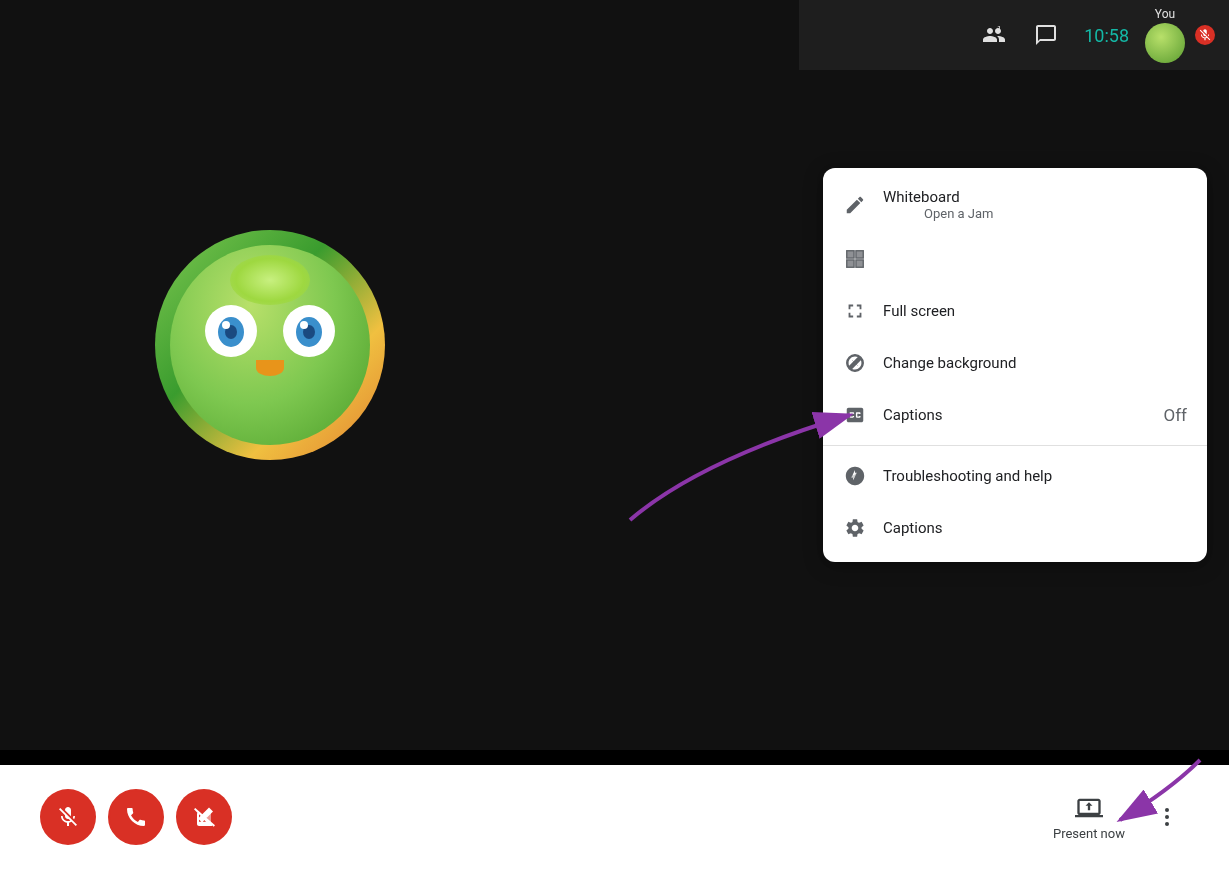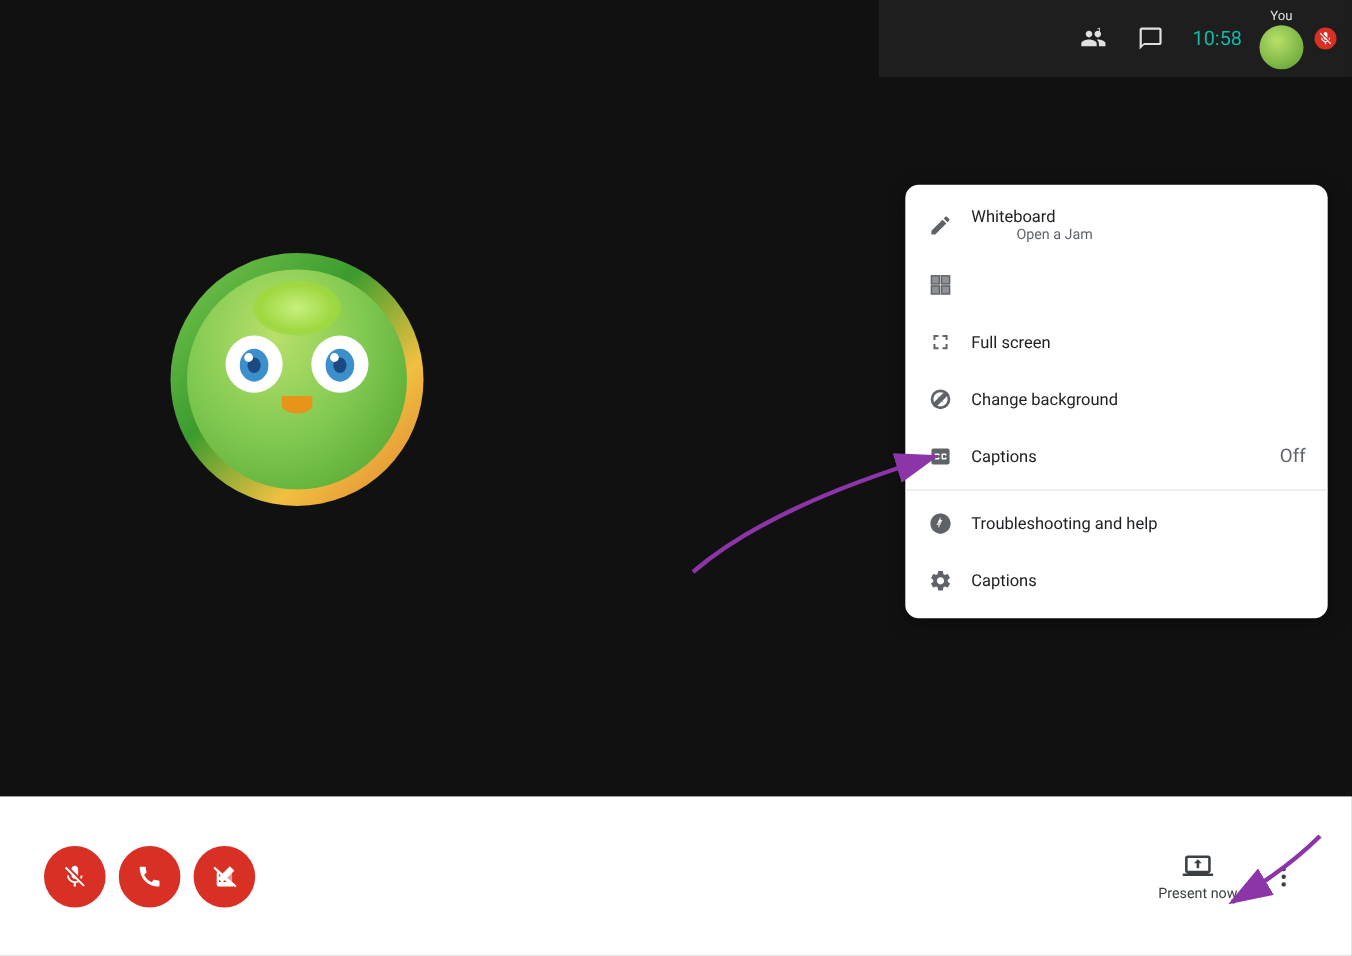--- a/index.html
+++ b/index.html
@@ -234,21 +234,21 @@
       background: #e0e0e0;
       margin: 4px 0;
     }
 
     
     #bottom-bar {
       position: absolute;
       bottom: 0;
       left: 0;
       width: 1229px;
-      height: 145px;
+      height: 104px;
       background: white;
       display: flex;
       align-items: center;
       justify-content: space-between;
       padding: 0 40px;
     }
 
     #bottom-left-controls {
       display: flex;
       align-items: center;

